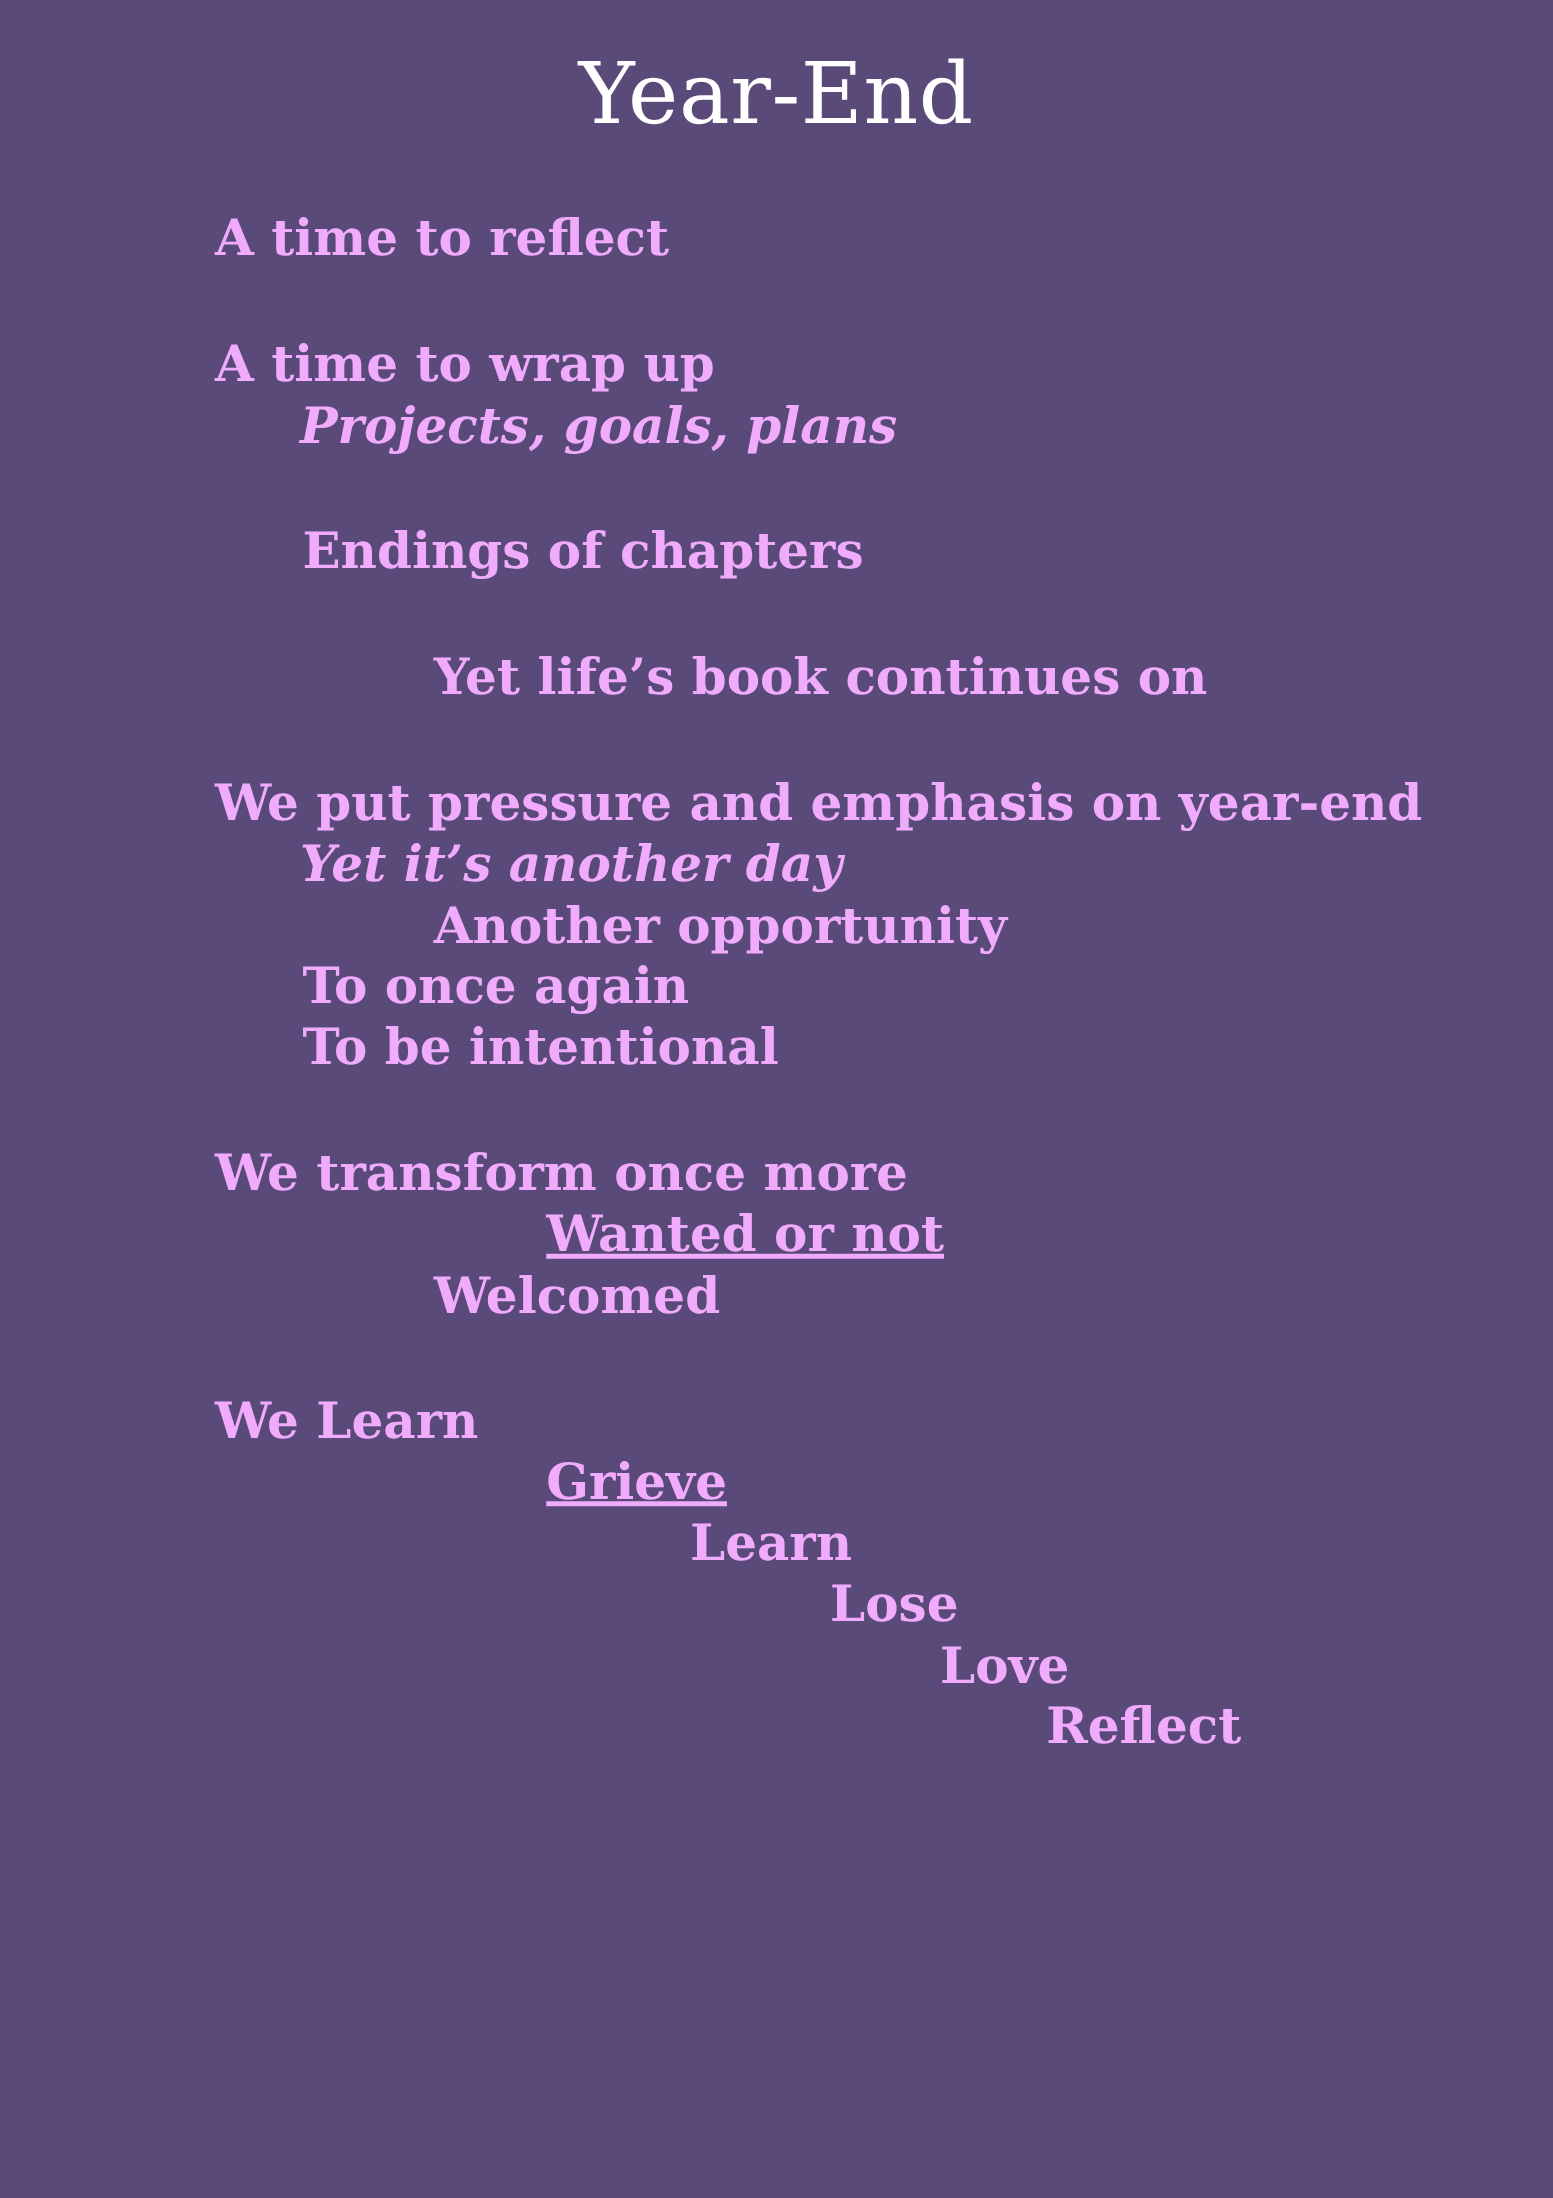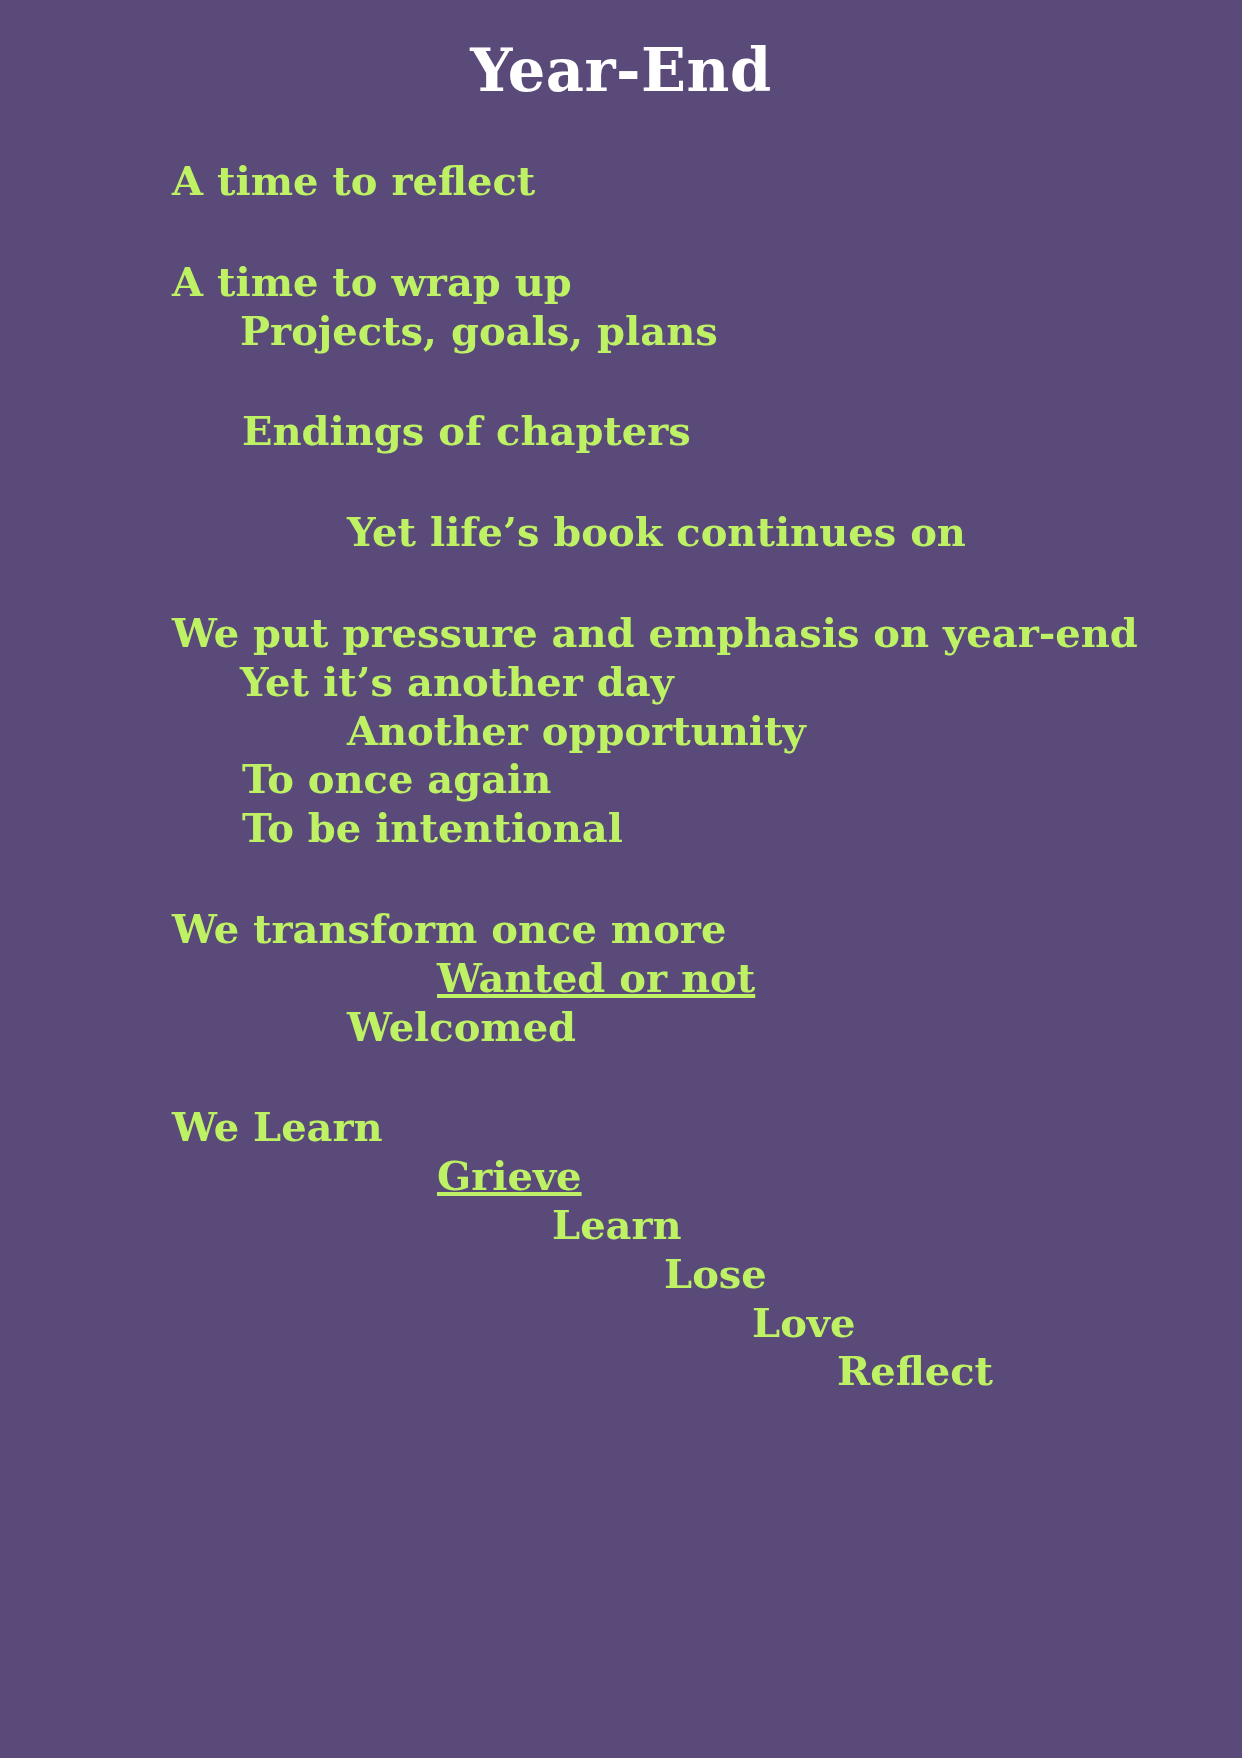--- a/index.html
+++ b/index.html
@@ -16,42 +16,42 @@
   }
   .page {
     position: relative;
     width: 1242px;
     height: 1758px;
     box-sizing: border-box;
     padding: 36px 0 0 0;
   }
   .poem-title {
     text-align: center;
-    font-size: 59px;
-    font-weight: bold;
+    font-size: 68px;
+    font-weight: normal;
     letter-spacing: 0.5px;
     margin: 0 0 52px 0;
     color: #ffffff;
   }
   .poem-body {
     padding-left: 172px;
     padding-right: 40px;
   }
   .stanza {
     margin-bottom: 52px;
   }
   .line {
     font-size: 40px;
     font-weight: bold;
     line-height: 1.22;
     white-space: pre;
-    color: #bef264;
+    color: #f0abfc;
   }
   .ind-0  { padding-left: 0px; }
-  .ind-1  { padding-left: 68px; }
+  .ind-1  { padding-left: 68px; font-style: italic; }
   .ind-2  { padding-left: 70px; }
   .ind-4  { padding-left: 222px; }
   .ind-5  { padding-left: 175px; }
   .ind-6  { padding-left: 265px; text-decoration: underline; }
   .ind-7  { padding-left: 380px; }
   .ind-8  { padding-left: 492px; }
   .ind-9  { padding-left: 580px; }
   .ind-10 { padding-left: 665px; }
 </style>
 </head>

